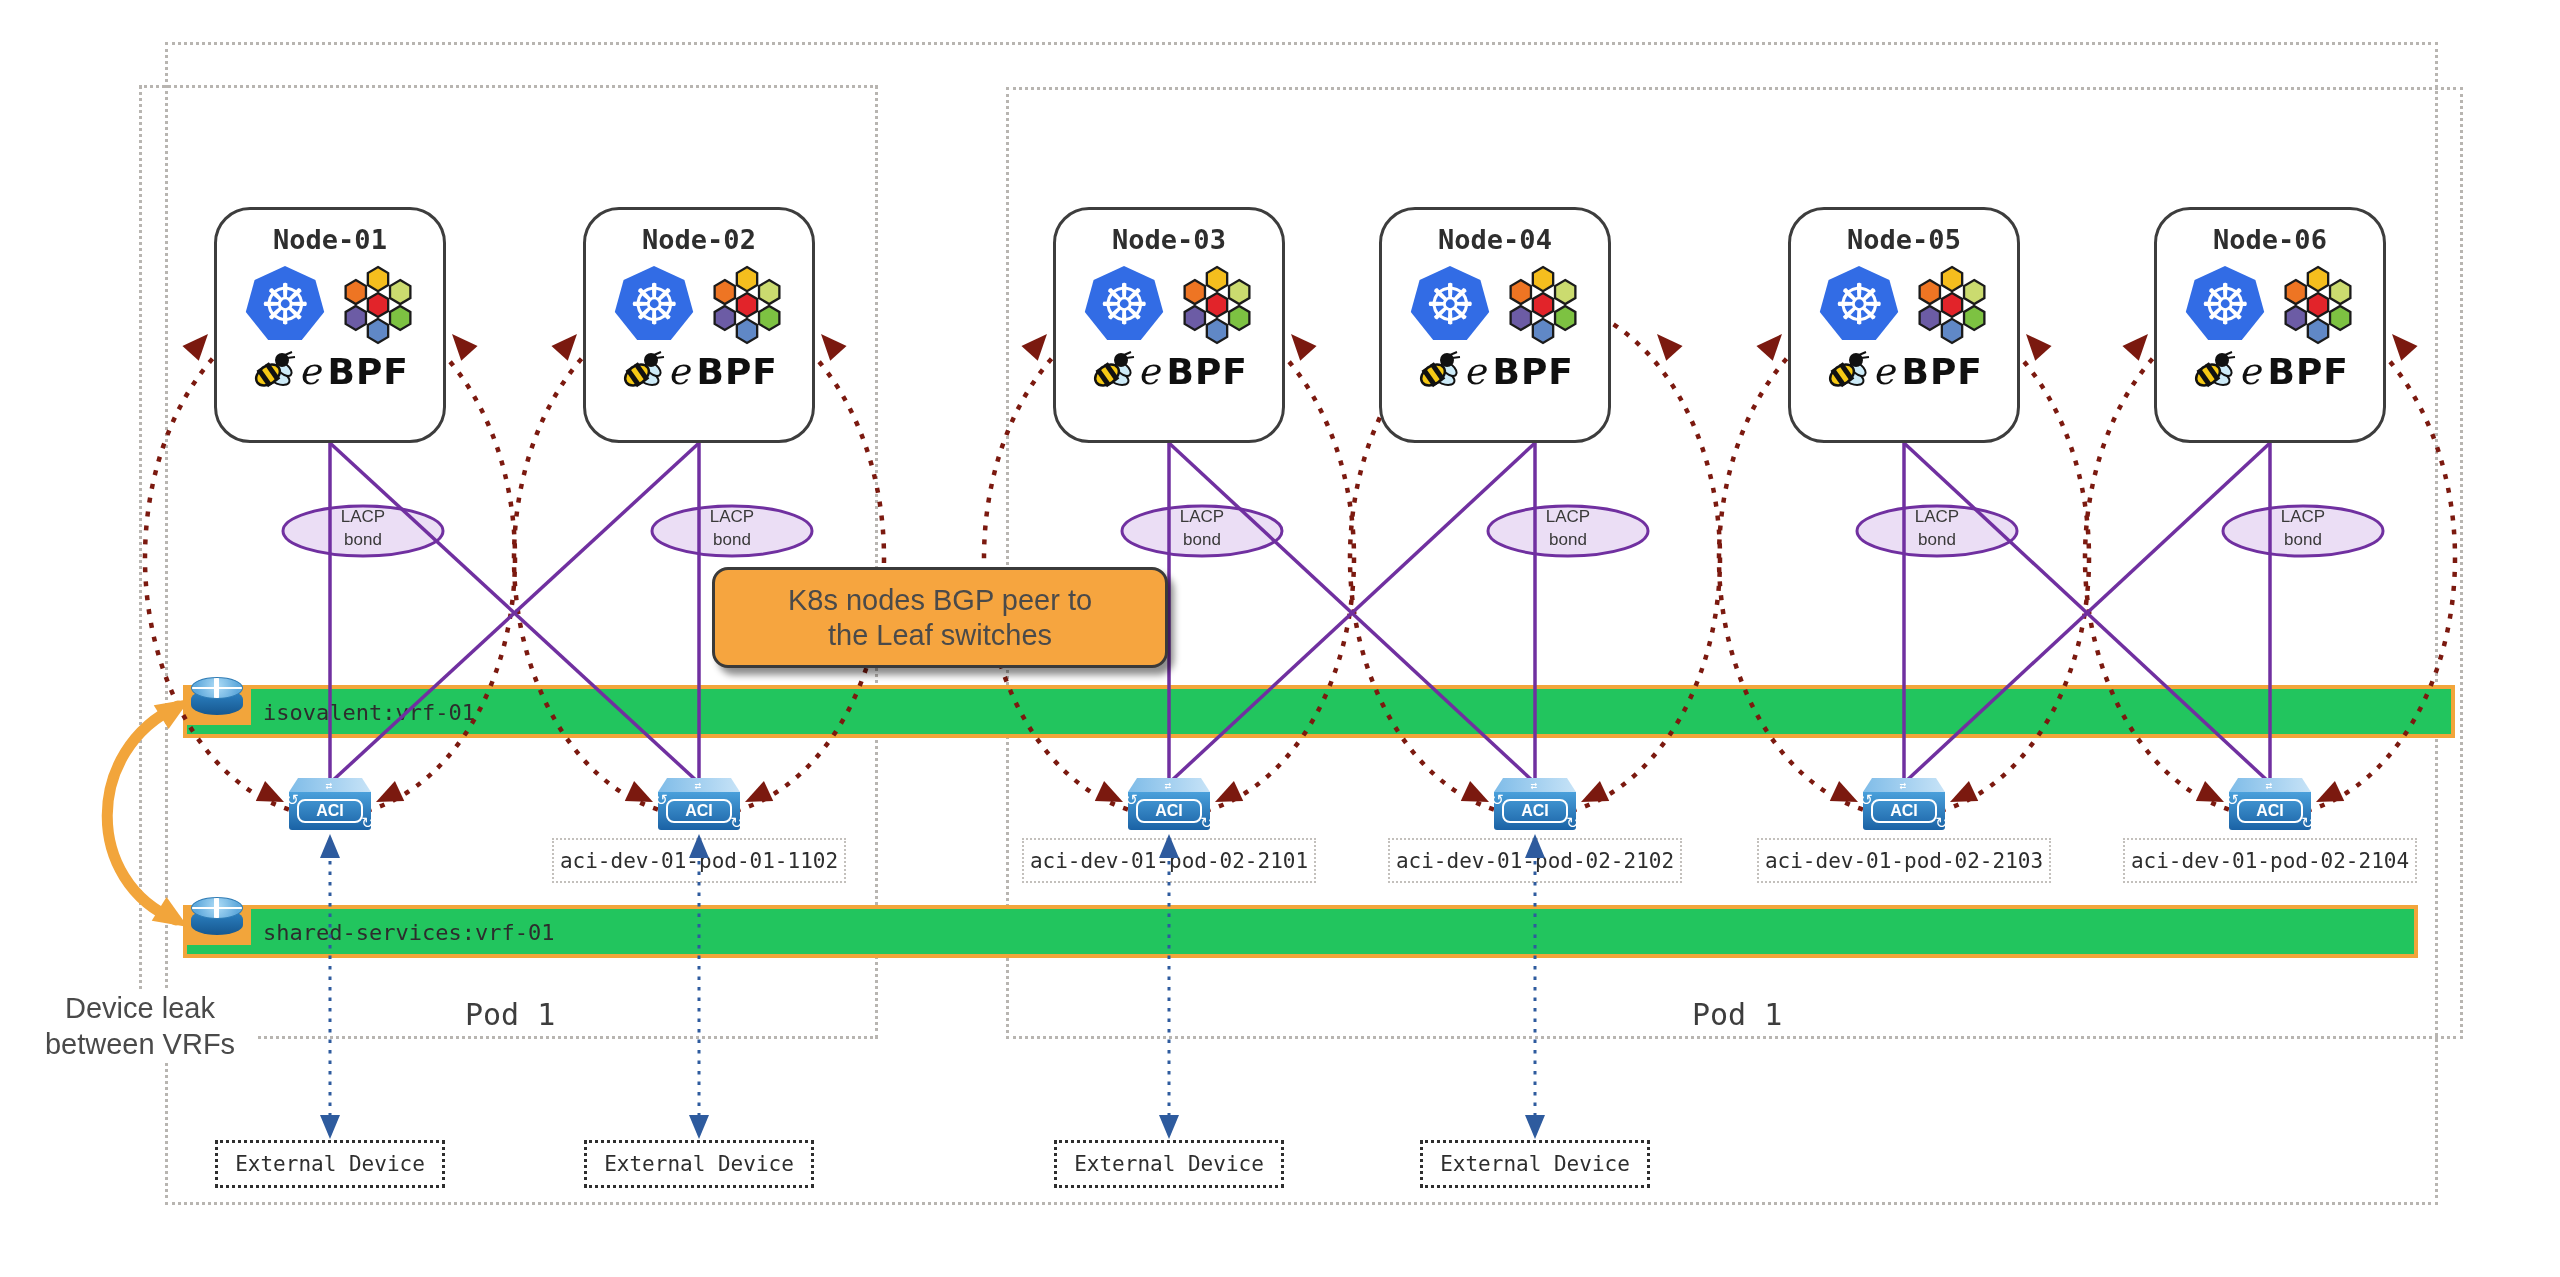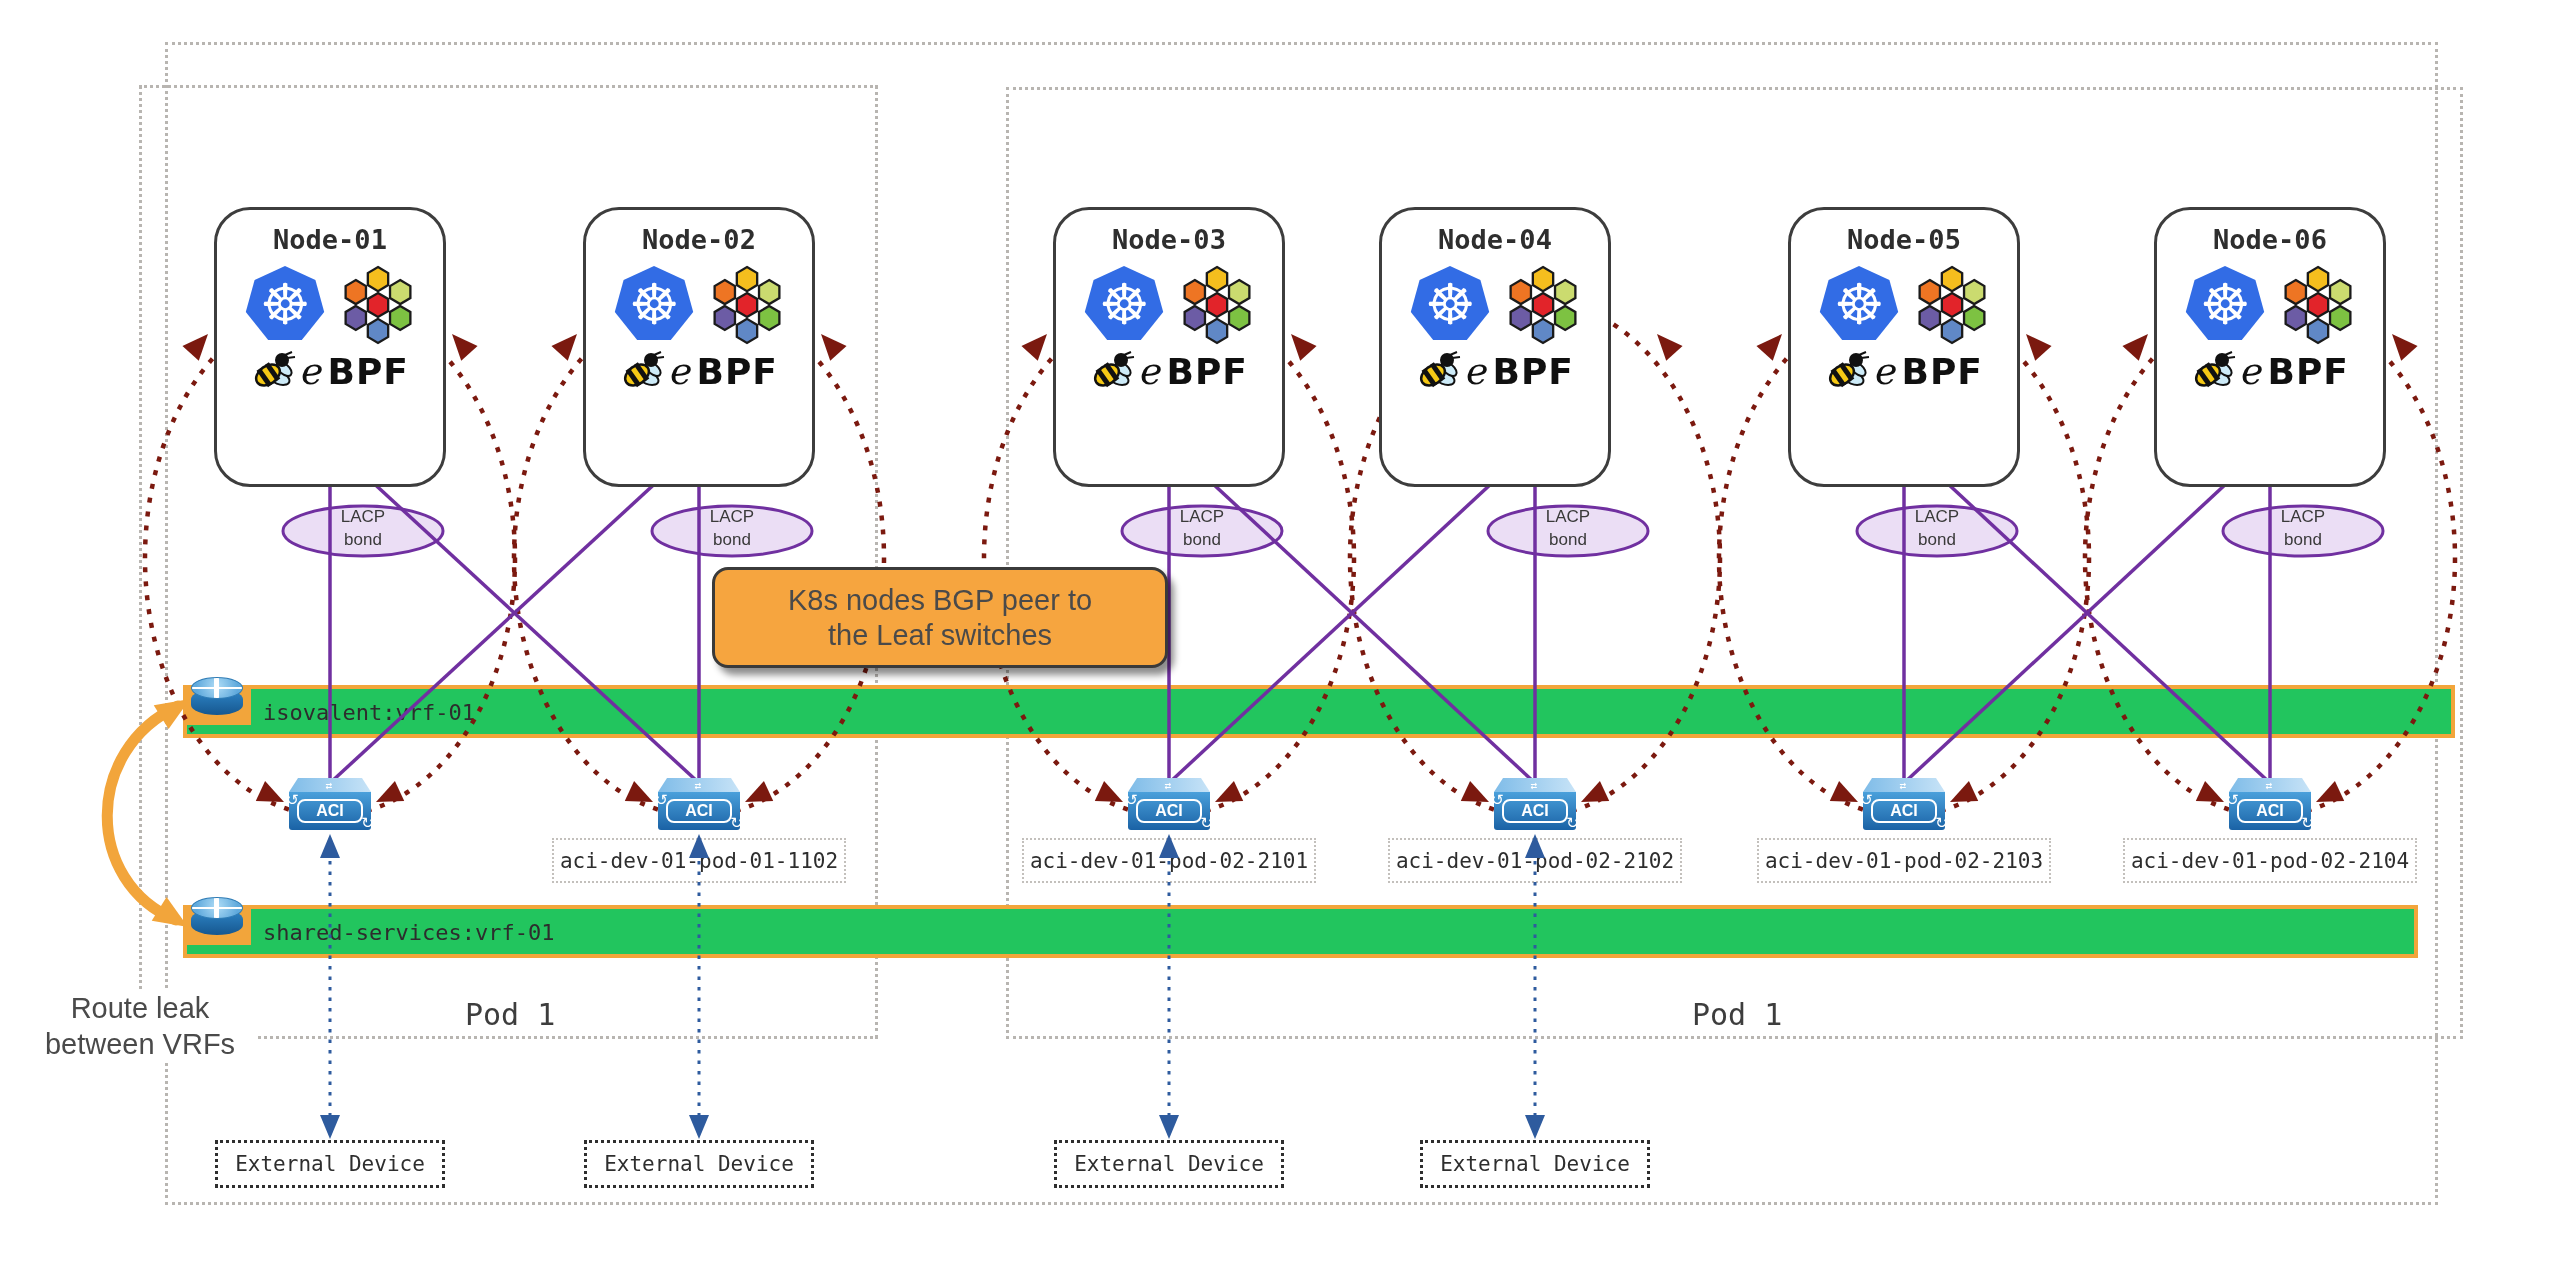--- a/index.html
+++ b/index.html
@@ -37,21 +37,21 @@
   .plink{stroke:#7030A0;stroke-width:3.5;}
   .bluedot{stroke:#2E5B9E;stroke-width:3;stroke-dasharray:3.5 7;}
   .blue-head{fill:#2E5B9E;}
   .leak-arrow{stroke:#F2A53B;stroke-width:11;fill:none;stroke-linecap:round;}
   .leak-head{fill:#F2A53B;}
 
   .lacp-text{position:absolute;top:506px;width:110px;text-align:center;z-index:4;
              font-family:"Liberation Sans",sans-serif;font-size:17px;line-height:1.35;color:#3a3a3a;}
 
   
-  .node{position:absolute;top:207px;width:232px;height:280px;background:#ffffff;border:3px solid #3d3d3d;
+  .node{position:absolute;top:207px;width:232px;height:236px;background:#ffffff;border:3px solid #3d3d3d;
         border-radius:36px;box-sizing:border-box;z-index:5;}
   .node-title{text-align:center;margin-top:14px;font-size:27px;font-weight:bold;color:#2e2e2e;}
   .node-icons{display:flex;justify-content:center;align-items:center;gap:16px;margin-top:8px;height:84px;}
   .k8s{width:80px;height:78px;background:#326CE5;display:flex;align-items:center;justify-content:center;
        clip-path:polygon(50% 0%,88% 18%,99% 59%,71% 95%,29% 95%,1% 59%,12% 18%);}
   .k8s::after{content:"☸";color:#ffffff;font-family:"DejaVu Sans",sans-serif;font-size:56px;line-height:1;}
   .ebpf-row{display:flex;justify-content:center;align-items:center;gap:4px;margin-top:2px;}
   .ebpf-e{font-family:"DejaVu Serif",serif;font-style:italic;font-size:38px;color:#101010;}
   .ebpf-bpf{font-family:"DejaVu Sans",sans-serif;font-weight:bold;font-size:36px;color:#101010;letter-spacing:1px;}
 
@@ -464,17 +464,17 @@
 
   <div class="callout">
     <span>K8s nodes BGP peer to</span>
     <span>the Leaf switches</span>
   </div>
 
   <div class="pod-label" style="left:455px;top:997px;">Pod 1</div>
   <div class="pod-label" style="left:1682px;top:997px;">Pod 1</div>
 
   <div class="route-leak">
-    <div>Route leak</div>
+    <div>Device leak</div>
     <div>between VRFs</div>
   </div>
 
 </div>
 
 </body></html>

